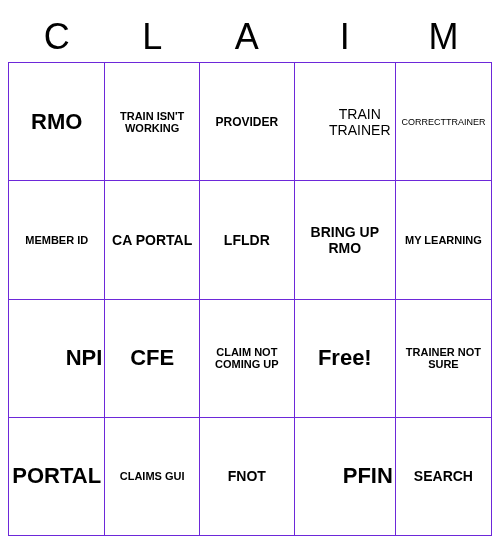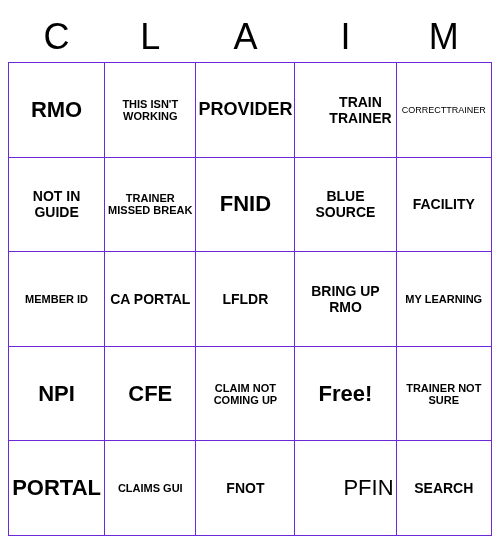--- a/index.html
+++ b/index.html
@@ -56,47 +56,40 @@
     <th style="font-size: 36px; font-weight: 400; text-align: center; padding: 4px; font-family: Arial, sans-serif;">C</th>
         <th style="font-size: 36px; font-weight: 400; text-align: center; padding: 4px; font-family: Arial, sans-serif;">L</th>
         <th style="font-size: 36px; font-weight: 400; text-align: center; padding: 4px; font-family: Arial, sans-serif;">A</th>
         <th style="font-size: 36px; font-weight: 400; text-align: center; padding: 4px; font-family: Arial, sans-serif;">I</th>
         <th style="font-size: 36px; font-weight: 400; text-align: center; padding: 4px; font-family: Arial, sans-serif;">M</th>
       </tr>
   </thead>
   <tbody id="grid-body">
   <tr>
         <td style="font-size: 22px; font-weight: bold;">RMO</td>
-        <td style="font-size: 11px; font-weight: bold;">THIS ISN'T WORKING</td>
-        <td style="font-size: 18px; font-weight: bold; margin-top: 43px;">PROVIDER</td>
-        <td style="font-size: 14px; font-weight: bold; padding-left: 32px;">TRAIN TRAINER</td>
+        <td style="font-size: 11px; font-weight: bold;">TRAIN ISN'T WORKING</td>
+        <td style="font-size: 12px; font-weight: bold; margin-top: 43px;">PROVIDER</td>
+        <td style="font-size: 14px; font-weight: normal; padding-left: 32px;">TRAIN TRAINER</td>
         <td style="font-size: 9px; margin-left: 32px;">CORRECTTRAINER</td>
-      </tr>
-      <tr>
-        <td style="font-size: 14px; font-weight: bold;">NOT IN GUIDE</td>
-        <td style="font-size: 11px; font-weight: bold;">TRAINER MISSED BREAK</td>
-        <td style="font-size: 22px; font-weight: bold;">FNID</td>
-        <td style="font-size: 14px; font-weight: bold;">BLUE SOURCE</td>
-        <td style="font-size: 14px; font-weight: bold;">FACILITY</td>
       </tr>
       <tr>
         <td style="font-size: 11px; font-weight: bold;">MEMBER ID</td>
         <td style="font-size: 14px; font-weight: bold;">CA PORTAL</td>
         <td style="font-size: 14px; font-weight: bold;">LFLDR</td>
         <td style="font-size: 14px; font-weight: bold;">BRING UP RMO</td>
         <td style="font-size: 11px; font-weight: bold;">MY LEARNING</td>
       </tr>
       <tr>
-        <td style="font-size: 22px; font-weight: bold;">NPI</td>
+        <td style="font-size: 22px; font-weight: bold; text-align: right;">NPI</td>
         <td style="font-size: 22px; font-weight: bold; margin-left: 12px;">CFE</td>
         <td style="font-size: 11px; font-weight: bold; margin-top: 44px;">CLAIM NOT COMING UP</td>
         <td style="font-size: 22px; font-weight: bold;">Free!</td>
         <td style="font-size: 11px; font-weight: bold;">TRAINER NOT SURE</td>
       </tr>
       <tr>
         <td style="font-size: 22px; font-weight: bold;">PORTAL</td>
         <td style="font-size: 11px; font-weight: bold;">CLAIMS GUI</td>
         <td style="font-size: 14px; font-weight: bold;">FNOT</td>
-        <td style="font-size: 22px; font-weight: normal; padding-left: 48px;">PFIN</td>
+        <td style="font-size: 22px; font-weight: bold; padding-left: 48px;">PFIN</td>
         <td style="font-size: 14px; font-weight: bold;">SEARCH</td>
       </tr>
     </tbody>
 </table>
 
 </body></html>

